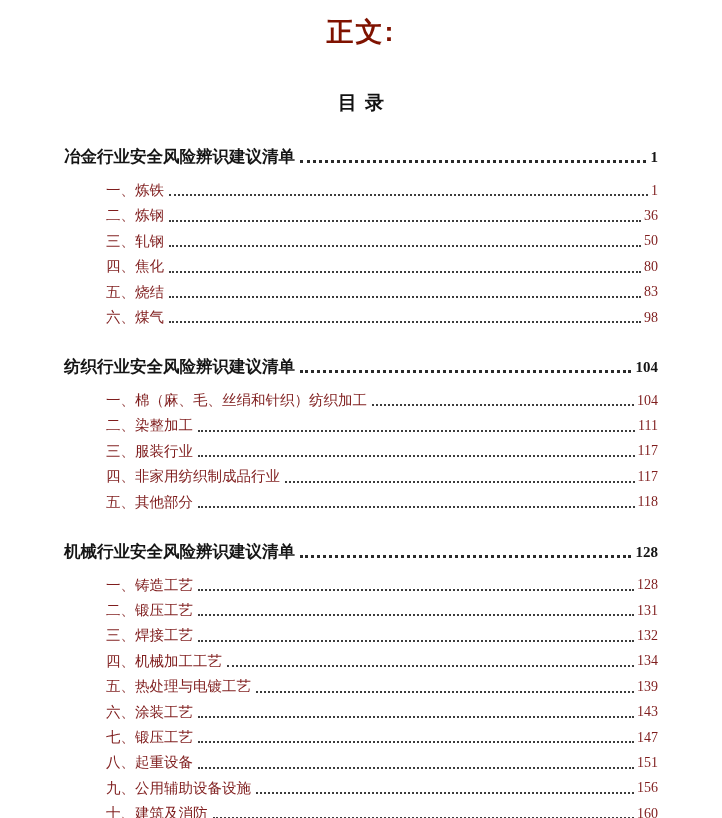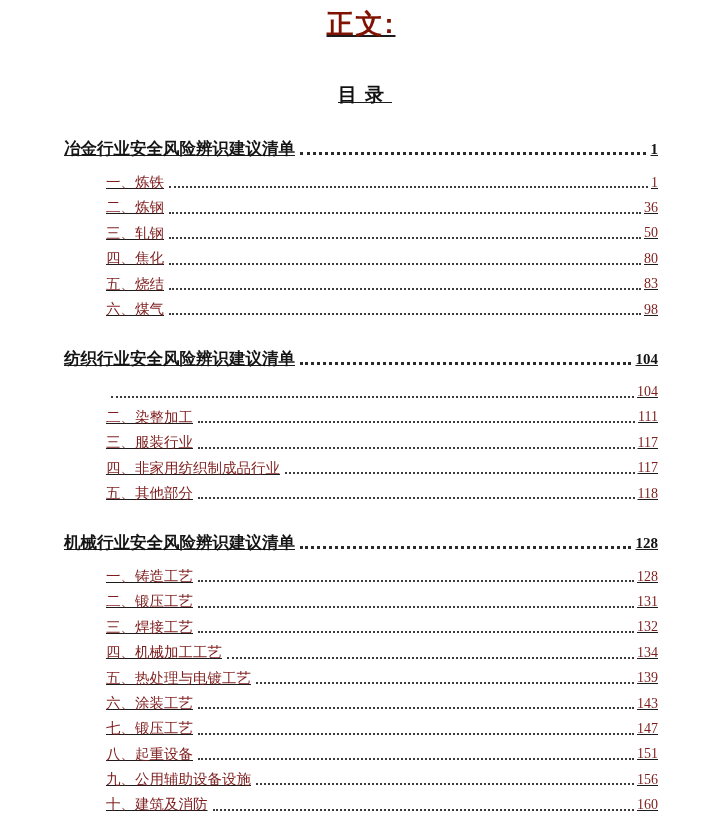--- a/index.html
+++ b/index.html
@@ -7,24 +7,23 @@
       padding: 0;
       background: #ffffff;
       font-family: "Liberation Serif", "DejaVu Serif", serif;
       color: #1c1c1c;
     }
     .page {
       position: relative;
       width: 722px;
       height: 818px;
       box-sizing: border-box;
-      padding: 8px 64px 6px 64px;
+      padding: 16px 64px 6px 64px;
       background: #ffffff;
       overflow: hidden;
-      text-decoration: underline;
     }
     .doc-header {
       text-align: center;
       font-family: "Liberation Sans", "DejaVu Sans", sans-serif;
       font-weight: bold;
       font-size: 27px;
       line-height: 1.2;
       color: #7f1200;
       letter-spacing: 2px;
     }
@@ -140,20 +139,21 @@
   </section>
 
   <section class="toc-section">
     <div class="toc-row section-row">
       <span class="entry-title">纺织行业安全风险辨识建议清单</span>
       <span class="leader"></span>
       <span class="page-num">104</span>
     </div>
     <div class="items">
   <div class="toc-row item-row">
+    <span class="entry-title">一、棉（麻、毛、丝绢和针织）纺织加工</span>
     <span class="leader"></span>
     <span class="page-num">104</span>
   </div>
 
   <div class="toc-row item-row">
     <span class="entry-title">二、染整加工</span>
     <span class="leader"></span>
     <span class="page-num">111</span>
   </div>
 

